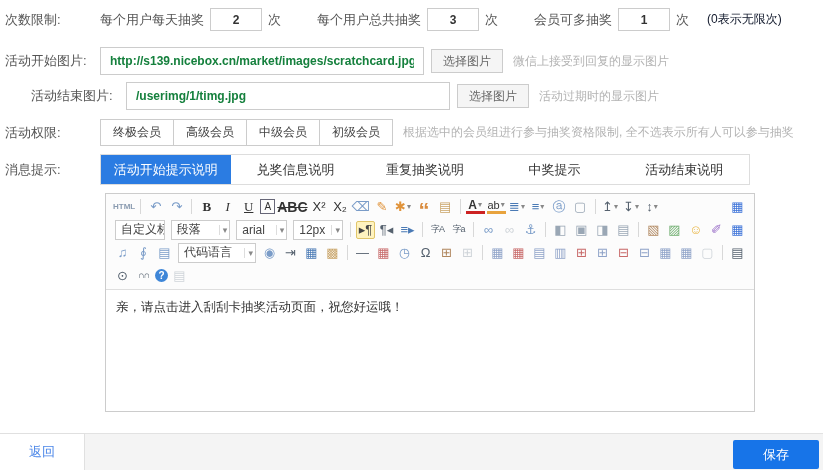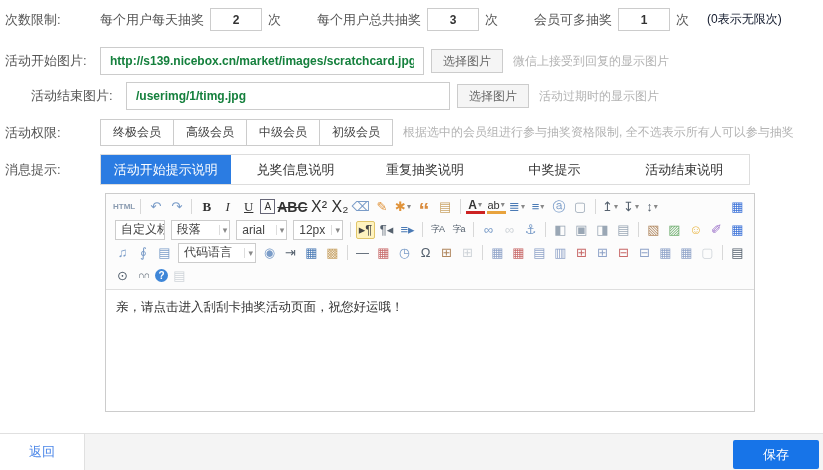--- a/index.html
+++ b/index.html
@@ -45,21 +45,21 @@
           align-items: center; justify-content: space-between; font-size: 12px; color: #444;
           padding: 0 2px 0 5px; margin: 0 3px; cursor: pointer; white-space: nowrap; overflow: hidden; }
   .selc { color: #888; font-size: 9px; border-left: 1px solid #ddd; padding-left: 3px; margin-left: 4px; }
   .ddc { color: #888; font-size: 8px; margin-left: 1px; }
   .src { font-size: 8px; font-weight: bold; color: #8a9bb0; }
   .gbold { font-weight: bold; color: #333; font-family: "Liberation Serif", serif; }
   .gitalic { font-style: italic; color: #333; font-family: "Liberation Serif", serif; }
   .gunder { text-decoration: underline; color: #333; font-family: "Liberation Serif", serif; }
   .gboxed { border: 1px solid #667; font-size: 10px; width: 15px; height: 15px; min-width: 15px; color: #333; }
   .gstrike { text-decoration: line-through; font-size: 14px; font-weight: bold; color: #333; }
-  .gsup { font-size: 16px; color: #333; }
+  .gsup { font-size: 13px; color: #333; }
   .gquote { font-size: 22px; color: #d98c3f; font-weight: bold; padding-top: 8px; }
   .gfontcolor { color: #333; border-bottom: 3px solid #c22; height: 15px; font-weight: bold; font-size: 12px; }
   .ghl { color: #333; border-bottom: 3px solid #e8a33d; height: 15px; font-size: 11px; }
   .gactive { background: #fff3bf; border: 1px solid #e0c56a; border-radius: 2px; color: #444; }
   .gsmall { font-size: 9px; letter-spacing: -1px; }
   .clist { color: #4a7ab5; } .cblue { color: #7a9cc8; } .corange { color: #e0933a; }
   .ctan { color: #c9a468; } .cgray { color: #9aa7b5; } .cdark { color: #55616e; }
   .cred { color: #c86a6a; } .cdisabled { color: #cfd4d9; } .cimg { color: #b0875f; }
   .cimggreen { color: #6fae6f; } .cemoji { color: #e8b33d; } .cscrawl { color: #9a6fc8; }
   .cmonitor { color: #3b72d8; } .ctable { color: #8fa3c8; }

